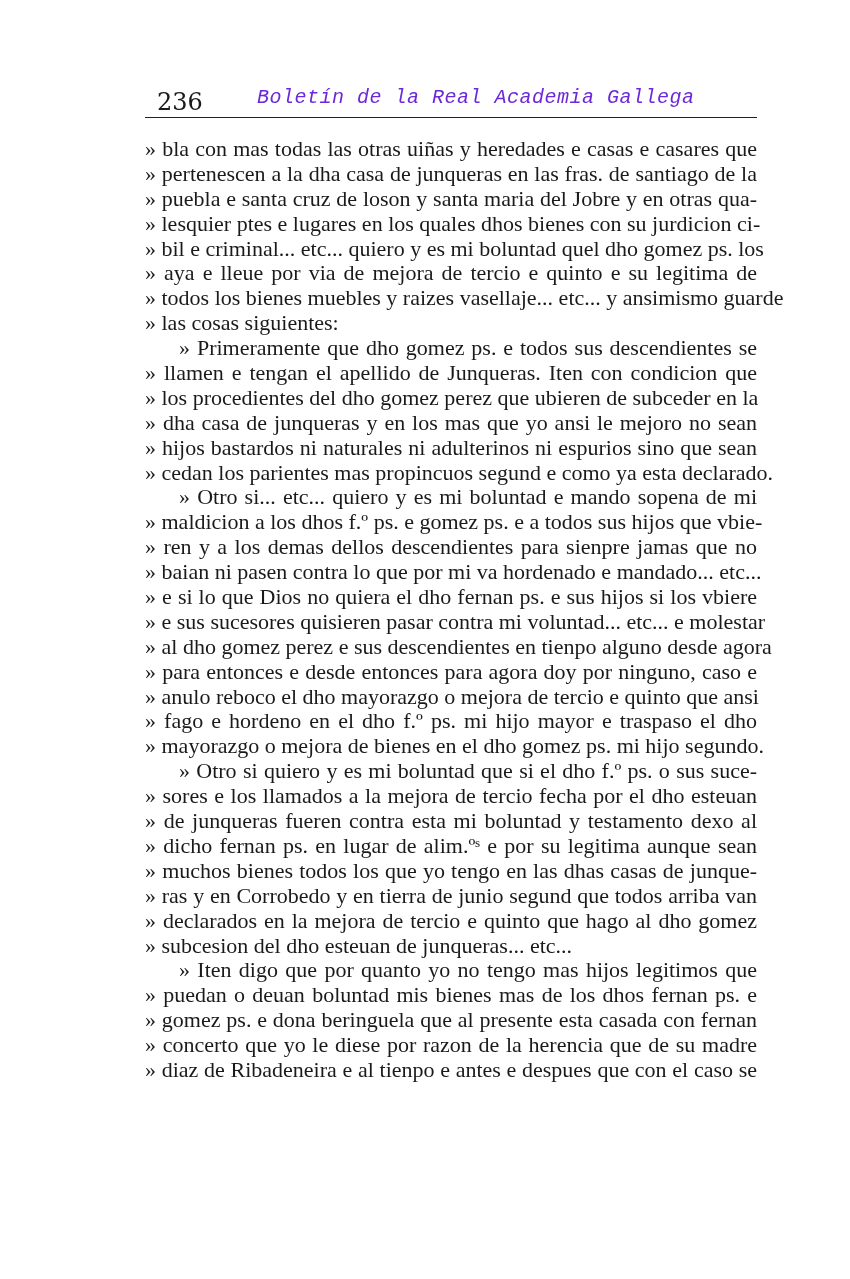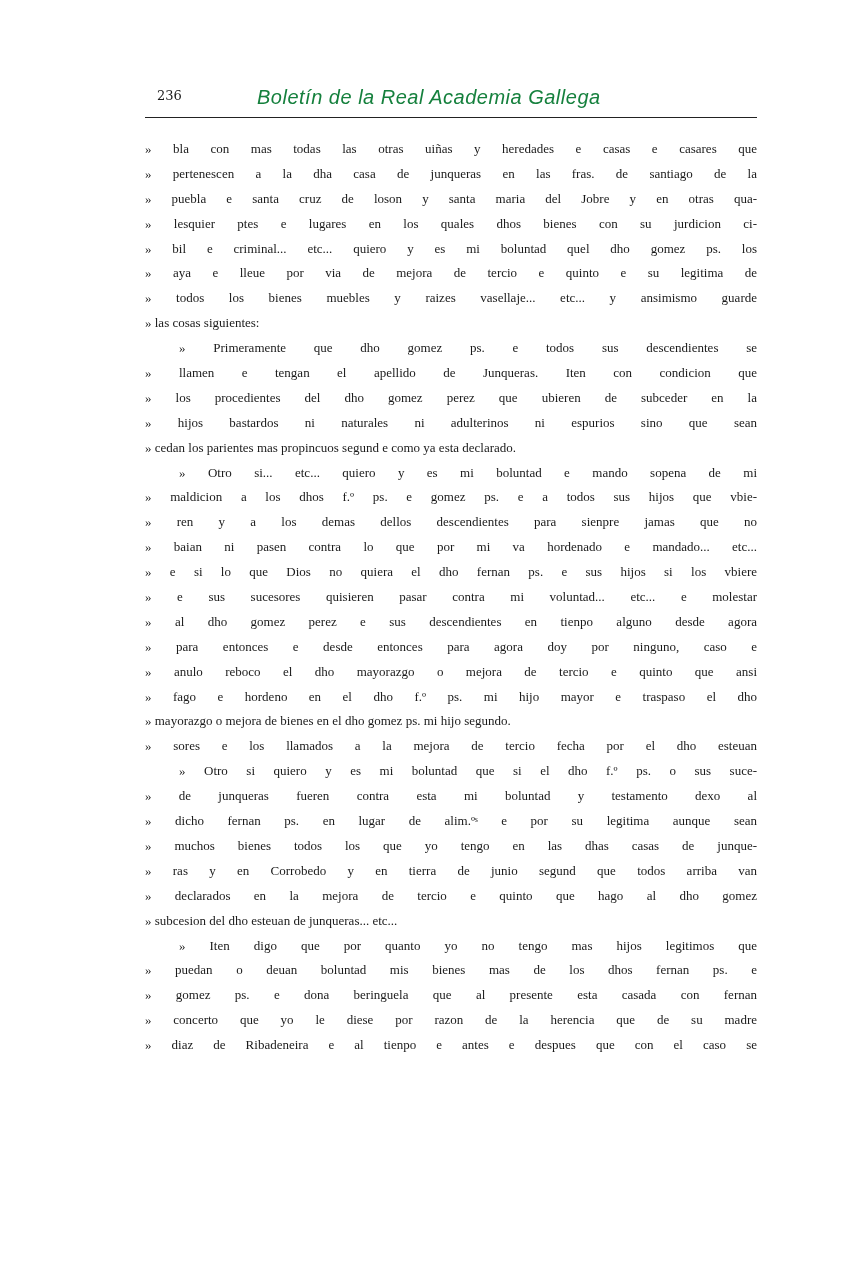--- a/index.html
+++ b/index.html
@@ -1,23 +1,23 @@
 <!DOCTYPE html>
 <html><head>
 <meta charset="utf-8">
 <style>
   html, body { margin: 0; padding: 0; background: #ffffff; }
   body { width: 850px; height: 1279px; position: relative; overflow: hidden; }
   .page { position: absolute; left: 0; top: 0; width: 850px; height: 1279px; background: #ffffff; }
   .header { position: absolute; left: 145px; top: 86px; width: 612px; height: 30px; }
-  .page-number { position: absolute; left: 12px; top: 2px; font-family: "DejaVu Serif", serif; font-size: 13px; color: #1a1a1a; }
-  .running-title { position: absolute; left: 112px; top: 0px; font-family: Liberation Sans, sans-serif; font-size: 20px; color: #15803d; letter-spacing: 0.5px; font-style: italic; }
+  .page-number { position: absolute; left: 12px; top: 2px; font-family: "DejaVu Serif", serif; font-size: 24px; color: #1a1a1a; }
+  .running-title { position: absolute; left: 112px; top: 0px; font-family: Liberation Mono, monospace; font-size: 20px; color: #6d28d9; letter-spacing: 0.5px; font-style: italic; }
   .rule { position: absolute; left: 145px; top: 117px; width: 612px; height: 0; border-top: 1.5px solid #222; }
   .body-text { position: absolute; left: 145px; top: 137px; width: 612px; }
-  .line { height: 24.9px; line-height: 24.9px; font-family: "Liberation Serif", serif; font-size: 13px; color: #1a1a1a; white-space: nowrap; text-align: justify; text-align-last: justify; }
+  .line { height: 24.9px; line-height: 24.9px; font-family: "Liberation Serif", serif; font-size: 22px; color: #1a1a1a; white-space: nowrap; text-align: justify; text-align-last: justify; }
   .line.indent { padding-left: 34px; }
   .line.last { text-align-last: left; }
 </style>
 </head>
 <body>
 
 <div class="page">
   <div class="header">
     <span class="page-number">236</span>
     <span class="running-title">Boletín de la Real Academia Gallega</span>
@@ -28,35 +28,36 @@
       <div class="line">» pertenescen a la dha casa de junqueras en las fras. de santiago de la</div>
       <div class="line">» puebla e santa cruz de loson y santa maria del Jobre y en otras qua-</div>
       <div class="line">» lesquier ptes e lugares en los quales dhos bienes con su jurdicion ci-</div>
       <div class="line">» bil e criminal... etc... quiero y es mi boluntad quel dho gomez ps. los</div>
       <div class="line">» aya e lleue por via de mejora de tercio e quinto e su legitima de</div>
       <div class="line">» todos los bienes muebles y raizes vasellaje... etc... y ansimismo guarde</div>
       <div class="line last">» las cosas siguientes:</div>
       <div class="line indent">» Primeramente que dho gomez ps. e todos sus descendientes se</div>
       <div class="line">» llamen e tengan el apellido de Junqueras. Iten con condicion que</div>
       <div class="line">» los procedientes del dho gomez perez que ubieren de subceder en la</div>
+      <div class="line">» dha casa de junqueras y en los mas que yo ansi le mejoro no sean</div>
       <div class="line">» hijos bastardos ni naturales ni adulterinos ni espurios sino que sean</div>
       <div class="line last">» cedan los parientes mas propincuos segund e como ya esta declarado.</div>
       <div class="line indent">» Otro si... etc... quiero y es mi boluntad e mando sopena de mi</div>
       <div class="line">» maldicion a los dhos f.º ps. e gomez ps. e a todos sus hijos que vbie-</div>
       <div class="line">» ren y a los demas dellos descendientes para sienpre jamas que no</div>
       <div class="line">» baian ni pasen contra lo que por mi va hordenado e mandado... etc...</div>
       <div class="line">» e si lo que Dios no quiera el dho fernan ps. e sus hijos si los vbiere</div>
       <div class="line">» e sus sucesores quisieren pasar contra mi voluntad... etc... e molestar</div>
       <div class="line">» al dho gomez perez e sus descendientes en tienpo alguno desde agora</div>
       <div class="line">» para entonces e desde entonces para agora doy por ninguno, caso e</div>
       <div class="line">» anulo reboco el dho mayorazgo o mejora de tercio e quinto que ansi</div>
       <div class="line">» fago e hordeno en el dho f.º ps. mi hijo mayor e traspaso el dho</div>
       <div class="line last">» mayorazgo o mejora de bienes en el dho gomez ps. mi hijo segundo.</div>
+      <div class="line indent">» Otro si quiero y es mi boluntad que si el dho f.º ps. o sus suce-</div>
       <div class="line">» sores e los llamados a la mejora de tercio fecha por el dho esteuan</div>
-      <div class="line indent">» Otro si quiero y es mi boluntad que si el dho f.º ps. o sus suce-</div>
       <div class="line">» de junqueras fueren contra esta mi boluntad y testamento dexo al</div>
       <div class="line">» dicho fernan ps. en lugar de alim.ºˢ e por su legitima aunque sean</div>
       <div class="line">» muchos bienes todos los que yo tengo en las dhas casas de junque-</div>
       <div class="line">» ras y en Corrobedo y en tierra de junio segund que todos arriba van</div>
       <div class="line">» declarados en la mejora de tercio e quinto que hago al dho gomez</div>
       <div class="line last">» subcesion del dho esteuan de junqueras... etc...</div>
       <div class="line indent">» Iten digo que por quanto yo no tengo mas hijos legitimos que</div>
       <div class="line">» puedan o deuan boluntad mis bienes mas de los dhos fernan ps. e</div>
       <div class="line">» gomez ps. e dona beringuela que al presente esta casada con fernan</div>
       <div class="line">» concerto que yo le diese por razon de la herencia que de su madre</div>

